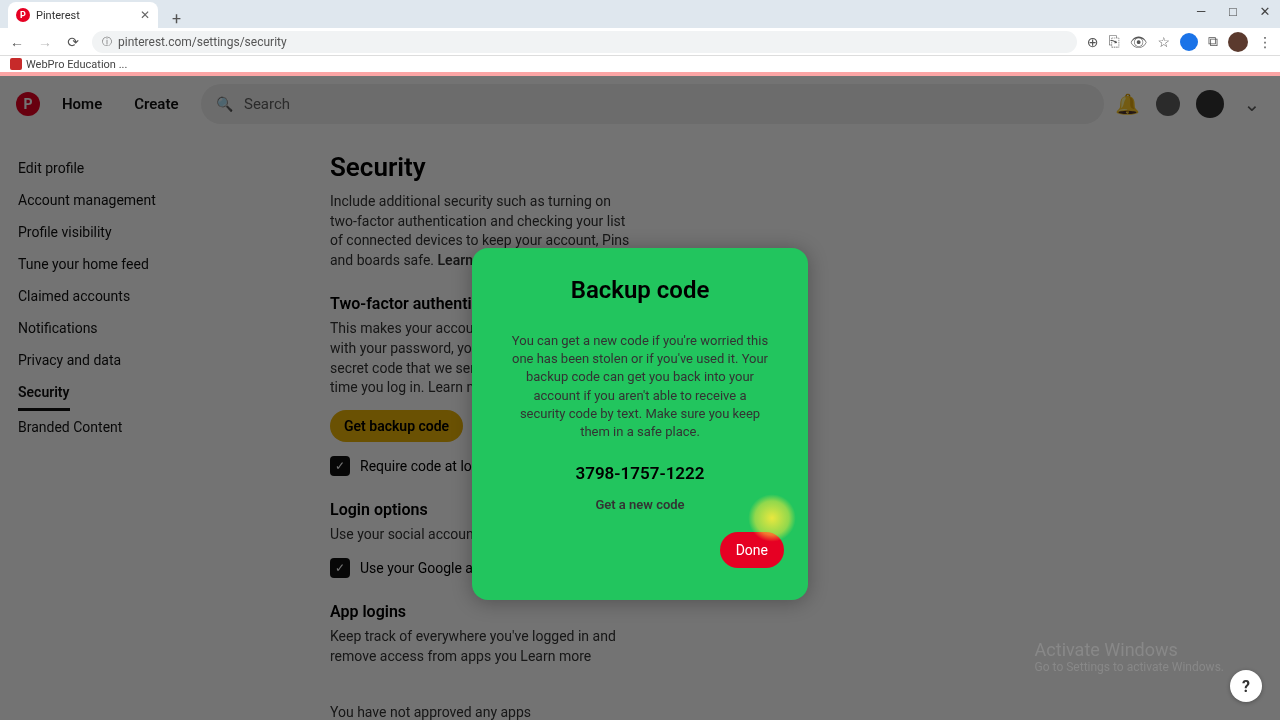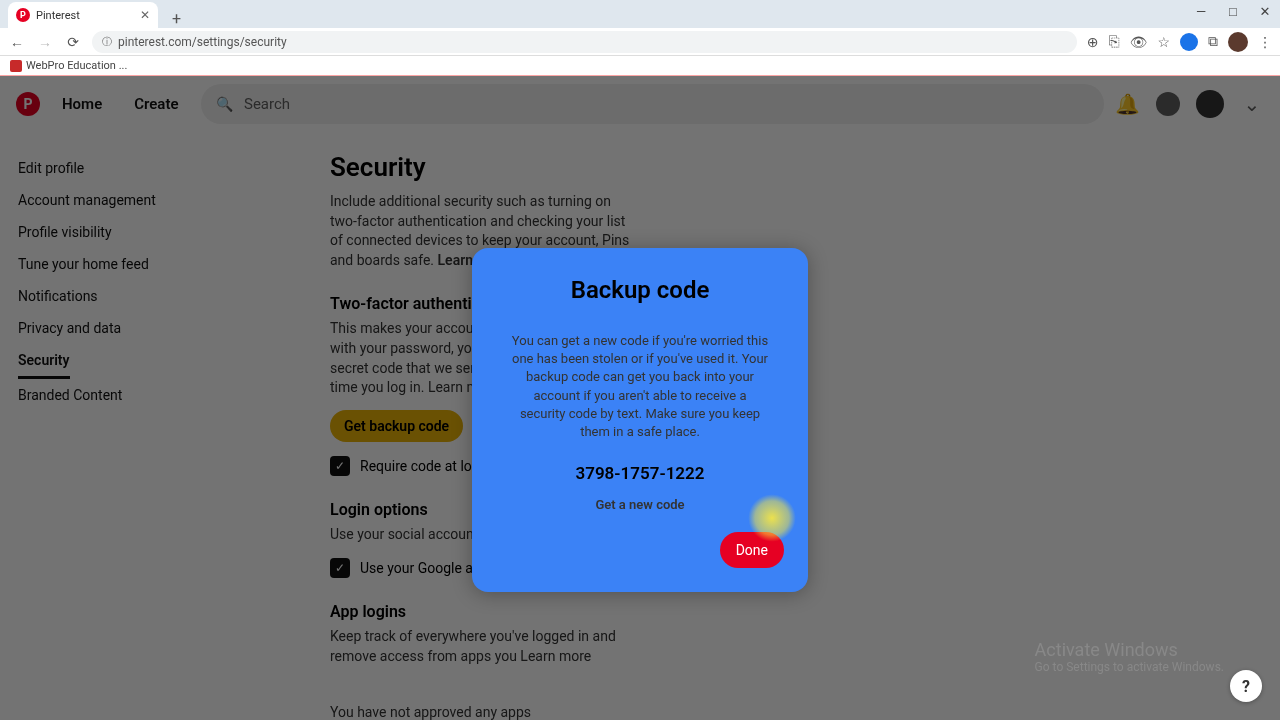--- a/index.html
+++ b/index.html
@@ -19,21 +19,21 @@
 .addr-bar { height: 28px; background: #fff; display: flex; align-items: center; padding: 0 8px; gap: 10px; border-bottom: 1px solid #ddd; }
 .nav-btn { color: #555; font-size: 14px; cursor: pointer; width: 18px; text-align: center; }
 .addr-input-wrap { flex: 1; background: #f1f3f4; border-radius: 14px; height: 22px; display: flex; align-items: center; padding: 0 10px; gap: 6px; }
 .addr-lock { color: #666; font-size: 10px; }
 .addr-text { font-size: 12px; color: #555; flex: 1; }
 .addr-icons { display: flex; gap: 10px; align-items: center; }
 .addr-icons span { color: #555; font-size: 14px; cursor: pointer; }
 .blue-circle { width: 18px; height: 18px; background: #1a73e8; border-radius: 50%; }
 .avatar-br { width: 20px; height: 20px; background: #5b3a2e; border-radius: 50%; }
 
-.bookmark-bar { height: 20px; background: #fff; display: flex; align-items: center; padding: 0 10px; font-size: 11px; color: #444; gap: 4px; border-bottom: 1px solid #fca5a5; }
+.bookmark-bar { height: 20px; background: #fff; display: flex; align-items: center; padding: 0 10px; font-size: 11px; color: #444; gap: 4px; border-bottom: 4px solid #fca5a5; }
 .bm-fav { width: 12px; height: 12px; background: #c72a2a; border-radius: 2px; }
 
 
 .pin-header { height: 56px; display: flex; align-items: center; padding: 0 16px; gap: 12px; }
 .pin-logo { width: 24px; height: 24px; background: #e60023; border-radius: 50%; display: flex; align-items: center; justify-content: center; color: #fff; font-weight: bold; font-size: 14px; }
 .pin-nav { font-size: 15px; font-weight: 600; color: #111; cursor: pointer; padding: 8px 10px; }
 .search-wrap { flex: 1; background: #efefef; border-radius: 24px; height: 40px; display: flex; align-items: center; padding: 0 16px; gap: 10px; }
 .search-icon { color: #5f5f5f; font-size: 14px; }
 .search-ph { color: #5f5f5f; font-size: 15px; }
 .pin-right { display: flex; gap: 16px; align-items: center; }
@@ -54,21 +54,21 @@
 .section-h { font-size: 16px; font-weight: 600; margin-top: 24px; margin-bottom: 6px; }
 .section-d { font-size: 14px; color: #333; line-height: 1.4; max-width: 300px; }
 .btn-sec { background: #eab308; border-radius: 20px; padding: 8px 14px; font-size: 14px; font-weight: 600; display: inline-block; margin-top: 12px; cursor: pointer; }
 .chk-row { display: flex; align-items: center; gap: 10px; margin-top: 14px; font-size: 14px; }
 .chk { width: 20px; height: 20px; background: #111; border-radius: 4px; display: flex; align-items: center; justify-content: center; color: #fff; font-size: 12px; }
 
 
 .overlay { position: absolute; inset: 0; top: 76px; background: rgba(0,0,0,0.55); }
 
 
-.modal { position: absolute; left: 472px; top: 248px; width: 336px; background: #3b82f6; border-radius: 16px; padding: 28px 24px 24px; box-shadow: 0 2px 20px rgba(0,0,0,0.3); z-index: 10; }
+.modal { position: absolute; left: 472px; top: 248px; width: 336px; background: #22c55e; border-radius: 16px; padding: 28px 24px 32px; box-shadow: 0 2px 20px rgba(0,0,0,0.3); z-index: 10; }
 .modal-title { font-size: 24px; font-weight: 600; text-align: center; margin-bottom: 28px; }
 .modal-body { font-size: 13px; color: #333; text-align: center; line-height: 1.4; max-width: 260px; margin: 0 auto 22px; }
 .modal-code { font-size: 17px; font-weight: 600; text-align: center; margin-bottom: 14px; }
 .modal-link { font-size: 13px; text-align: center; font-weight: 600; color: #333; cursor: pointer; margin-bottom: 20px; }
 .modal-footer { display: flex; justify-content: flex-end; }
 .done-btn { background: #e60023; color: #fff; border-radius: 20px; padding: 10px 16px; font-size: 14px; font-weight: 400; cursor: pointer; position: relative; }
 .highlight { position: absolute; width: 48px; height: 48px; background: radial-gradient(circle, rgba(255,235,59,0.9) 0%, rgba(255,235,59,0.5) 50%, rgba(255,235,59,0) 70%); border-radius: 50%; left: 748px; top: 494px; z-index: 11; pointer-events: none; }
 
 
 .watermark { position: absolute; right: 56px; bottom: 46px; text-align: left; color: #777; z-index: 5; }
@@ -134,20 +134,21 @@
     <span class="pin-ic">⌄</span>
   </div>
 </div>
 
 <div class="content">
   <div class="sidebar">
     <div class="side-item">Edit profile</div>
     <div class="side-item">Account management</div>
     <div class="side-item">Profile visibility</div>
     <div class="side-item">Tune your home feed</div>
+    <div class="side-item">Claimed accounts</div>
     <div class="side-item">Notifications</div>
     <div class="side-item">Privacy and data</div>
     <div class="side-item active">Security</div>
     <div class="side-item">Branded Content</div>
   </div>
   <div class="main">
     <div class="page-title">Security</div>
     <div class="page-desc">
       <span>Include additional security such as turning on two-factor authentication and checking your list of connected devices to keep your account, Pins and boards safe.</span>
       <span class="lm">Learn more</span>

